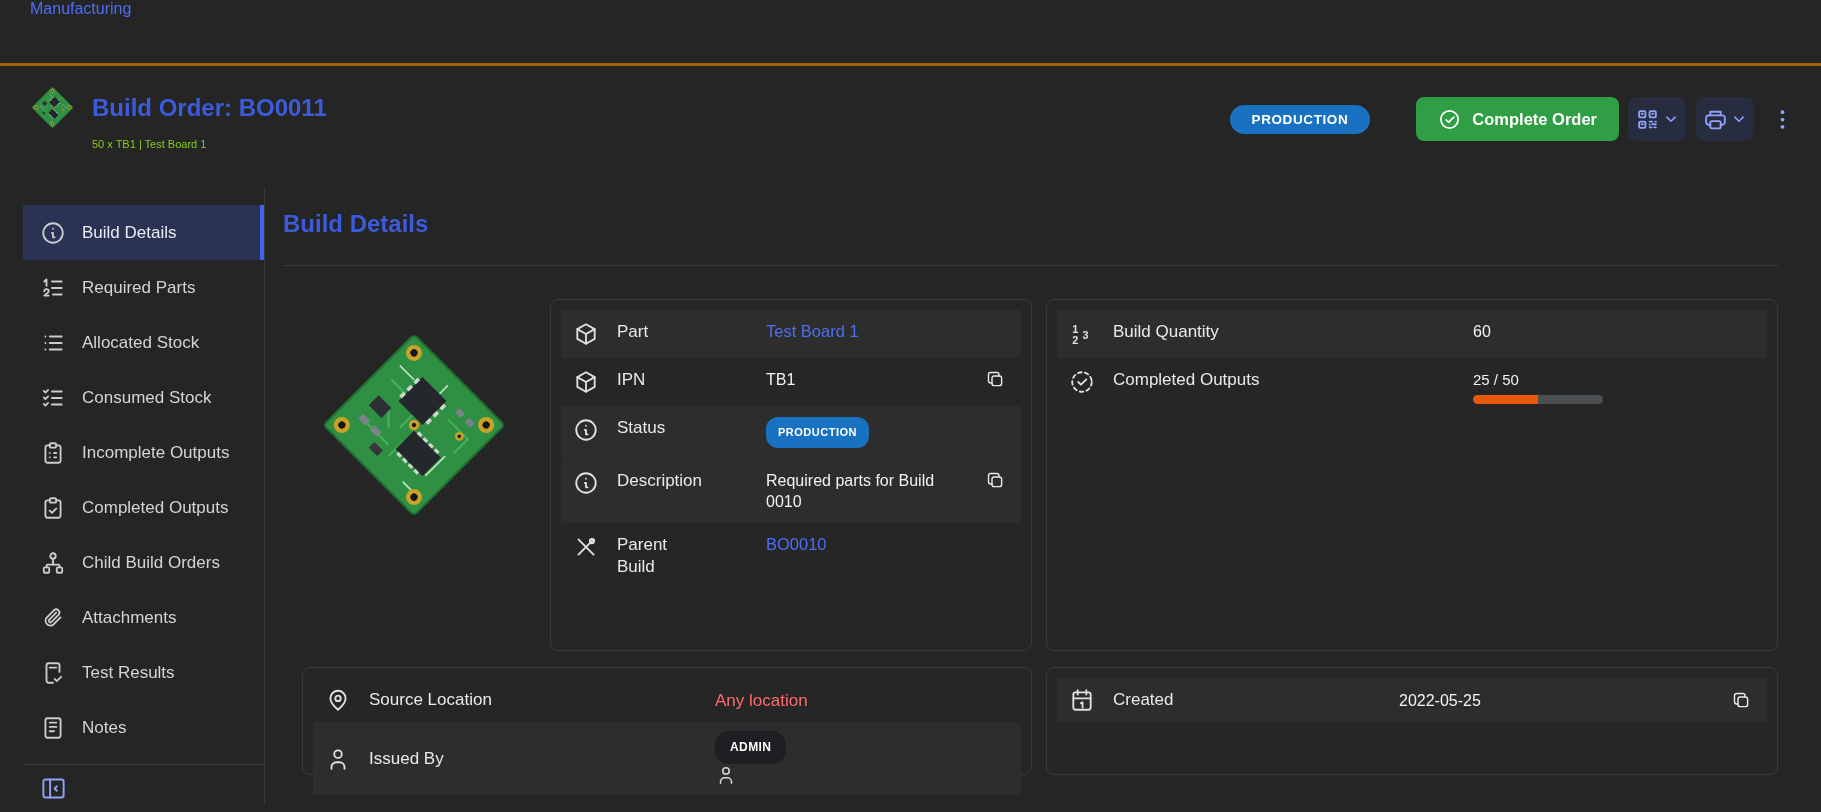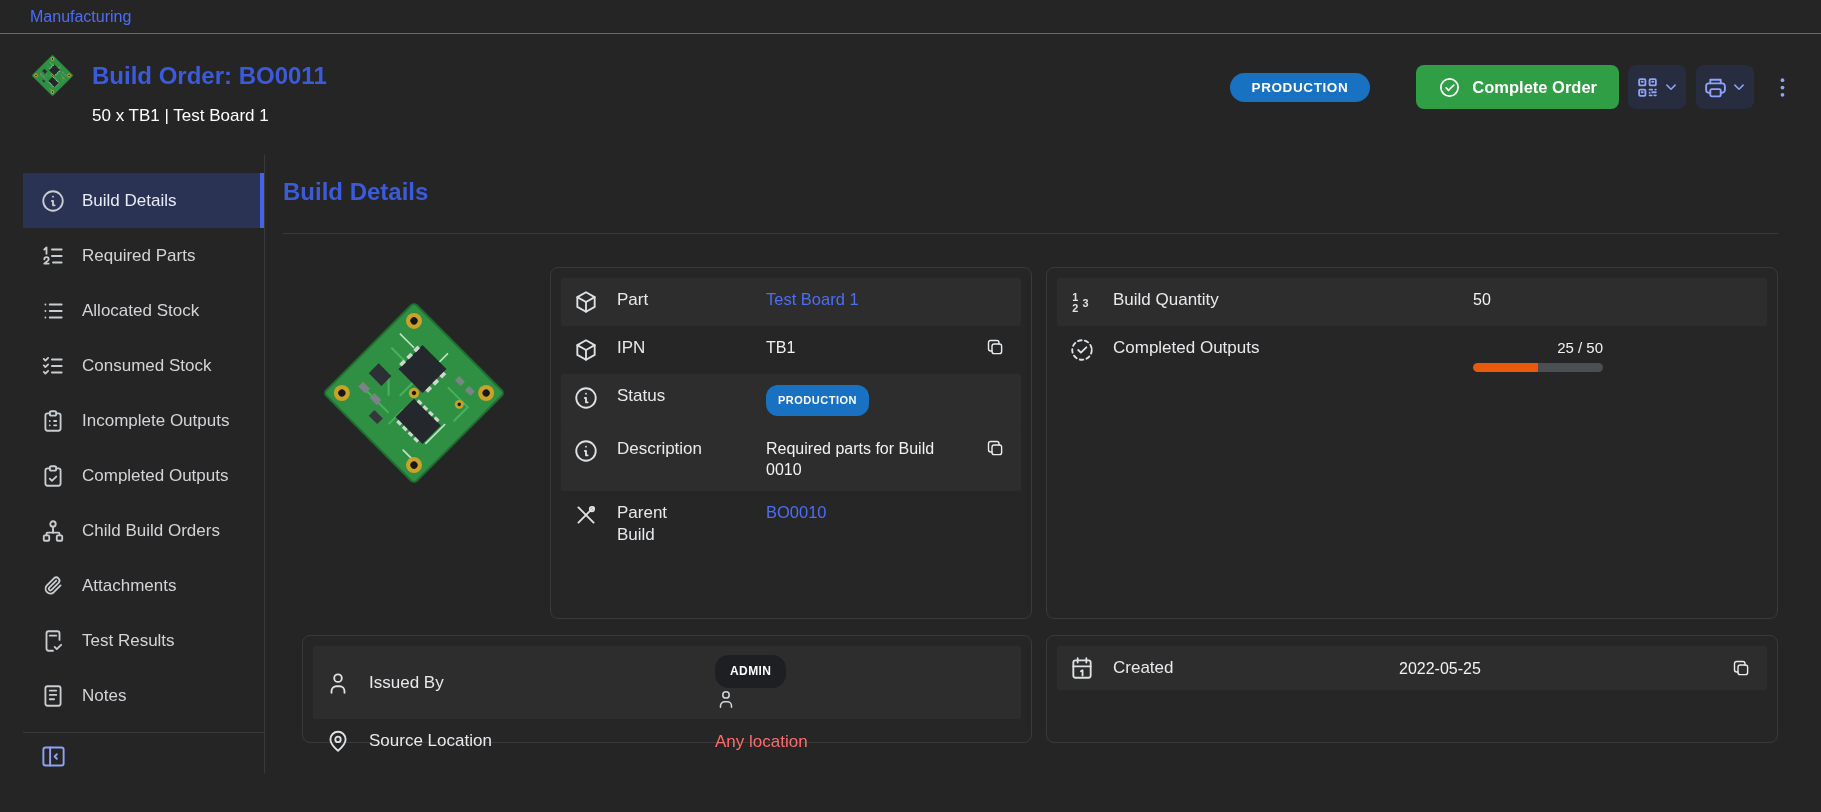--- a/index.html
+++ b/index.html
@@ -7,32 +7,32 @@
   body {
     background:#252525;
     color:#e9e9e9;
     font-family:"Liberation Sans","DejaVu Sans",sans-serif;
     overflow:hidden;
   }
   .page { width:1821px; height:812px; display:flex; flex-direction:column; }
 
   
   .breadcrumb-bar {
-    height:34px; display:flex; align-items:center;
-    padding:0 30px; border-bottom:1px solid #a16207; flex:0 0 auto;
+    height:66px; display:flex; align-items:flex-start;
+    padding:0 30px; border-bottom:3px solid #a16207; flex:0 0 auto;
   }
   .crumb { color:var(--link,#5472f1); font-size:16px; text-decoration:none; cursor:pointer; }
 
   
   .header { height:121px; padding:13px 26px 0 25px; display:flex; flex:0 0 auto; }
   .thumb { width:55px; height:55px; margin-top:1px; flex:0 0 auto; }
   .thumb svg { display:block; }
   .header-text { margin-left:12px; }
   .title { margin-top:15px; font-size:24px; font-weight:bold; color:var(--accent,#3b5bdb); }
-  .subtitle { margin-top:16px; font-size:17px; color:#ffffff; }
+  .subtitle { margin-top:16px; font-size:11px; color:#84cc16; }
   .header-actions { margin-left:auto; margin-top:18px; display:flex; align-items:center; height:44px; }
   .status-pill {
     background:var(--badge-blue,#1971c2); color:#fff; font-size:13.5px; font-weight:bold;
     letter-spacing:.6px; padding:7px 22px; border-radius:16px; margin-right:46px;
   }
   .complete-btn {
     display:flex; align-items:center; gap:11px; height:44px; padding:0 22px;
     background:var(--green,#2f9e44); border:none; border-radius:8px; cursor:pointer;
     color:#fff; font-size:16.5px; font-weight:bold; font-family:inherit; margin-right:9px;
   }
@@ -96,21 +96,21 @@
     font-size:11px; font-weight:bold; letter-spacing:.5px; padding:5px 12px; border-radius:12px;
   }
   .val-danger { color:var(--red,#ff6b6b); font-size:17px; }
   .user-pill {
     display:inline-block; background:#1e1f23; color:#fff; font-size:12px; font-weight:bold;
     letter-spacing:.4px; padding:6px 15px; border-radius:14px; vertical-align:middle;
   }
   .trail-icon { color:#ced4da; margin-left:15px; vertical-align:middle; }
   .copy-btn { margin-left:auto; background:none; border:none; color:#e9ecef; cursor:pointer; padding:0 3px; flex:0 0 auto; }
   .prog { width:130px; }
-  .prog-label { text-align:right; font-size:15px; color:#f2f2f2; margin-bottom:5px; }
+  .prog-label { text-align:left; font-size:15px; color:#f2f2f2; margin-bottom:5px; }
   .prog-track { height:9px; border-radius:5px; background:#4c4f52; overflow:hidden; }
   .prog-fill { height:100%; background:var(--orange,#e8590c); border-radius:5px 0 0 5px; }
   .icn { display:block; }
   svg text { font-family:"Liberation Sans","DejaVu Sans",sans-serif; }
 </style>
 </head>
 <body>
 
 <div class="page">
 
@@ -418,57 +418,57 @@
                       <path d="M5 5l14 14"></path>
                       <circle cx="17.5" cy="6.5" r="2"></circle>
                     </svg>
                   </span>
                   <span class="tlabel"><span class="tlabel-in">Parent Build</span></span>
                   <div class="tvalue"><a class="val-link">BO0010</a></div>
                 </div>
               </section>
           </div>
           <section class="panel issued-panel bottom-row" id="issued-panel">
+              <div class="trow">
+                <span class="ticon">
+                  <svg class="icn" width="26" height="26" viewBox="0 0 24 24" fill="none" stroke="currentColor" stroke-width="1.7" stroke-linecap="round" stroke-linejoin="round">
+                    <path d="M12 21c-4-3.5-7-7-7-10.5a7 7 0 0 1 14 0C19 14 16 17.5 12 21z"></path>
+                    <circle cx="12" cy="10.5" r="2.5"></circle>
+                  </svg>
+                </span>
+                <span class="tlabel"><span class="tlabel-in">Source Location</span></span>
+                <div class="tvalue"><span class="val-danger">Any location</span></div>
+              </div>
               <div class="trow striped">
                 <span class="ticon">
                   <svg class="icn" width="26" height="26" viewBox="0 0 24 24" fill="none" stroke="currentColor" stroke-width="1.7" stroke-linecap="round" stroke-linejoin="round">
                     <circle cx="12" cy="7.5" r="3.5"></circle>
                     <path d="M6 21v-1.5a4.5 4.5 0 0 1 4.5-4.5h3A4.5 4.5 0 0 1 18 19.5V21"></path>
                   </svg>
                 </span>
                 <span class="tlabel"><span class="tlabel-in">Issued By</span></span>
                 <div class="tvalue"><span class="user-pill">ADMIN</span><span class="trail-icon"><svg class="icn" width="22" height="22" viewBox="0 0 24 24" fill="none" stroke="currentColor" stroke-width="1.7" stroke-linecap="round" stroke-linejoin="round">
                       <circle cx="12" cy="7.5" r="3.5"></circle>
                       <path d="M6 21v-1.5a4.5 4.5 0 0 1 4.5-4.5h3A4.5 4.5 0 0 1 18 19.5V21"></path>
                     </svg></span></div>
-              </div>
-              <div class="trow">
-                <span class="ticon">
-                  <svg class="icn" width="26" height="26" viewBox="0 0 24 24" fill="none" stroke="currentColor" stroke-width="1.7" stroke-linecap="round" stroke-linejoin="round">
-                    <path d="M12 21c-4-3.5-7-7-7-10.5a7 7 0 0 1 14 0C19 14 16 17.5 12 21z"></path>
-                    <circle cx="12" cy="10.5" r="2.5"></circle>
-                  </svg>
-                </span>
-                <span class="tlabel"><span class="tlabel-in">Source Location</span></span>
-                <div class="tvalue"><span class="val-danger">Any location</span></div>
               </div>
             </section>
         </div>
         <div class="col-right">
           <section class="panel build-panel" id="build-panel">
               <div class="trow striped">
                 <span class="ticon">
                   <svg class="icn" width="26" height="26" viewBox="0 0 24 24" fill="none" stroke="currentColor" stroke-width="1.7" stroke-linecap="round" stroke-linejoin="round">
                     <text x="3" y="11" font-size="10" font-weight="700" fill="currentColor" stroke="none">1</text>
                     <text x="3" y="21" font-size="10" font-weight="700" fill="currentColor" stroke="none">2</text>
                     <text x="12.5" y="16.5" font-size="10" font-weight="700" fill="currentColor" stroke="none">3</text>
                   </svg>
                 </span>
                 <span class="tlabel"><span class="tlabel-in">Build Quantity</span></span>
-                <div class="tvalue"><span class="val-text">50</span></div>
+                <div class="tvalue"><span class="val-text">60</span></div>
               </div>
               <div class="trow">
                 <span class="ticon">
                   <svg class="icn" width="26" height="26" viewBox="0 0 24 24" fill="none" stroke="currentColor" stroke-width="1.7" stroke-linecap="round" stroke-linejoin="round">
                     <circle cx="12" cy="12" r="9" stroke-dasharray="3.4 3"></circle>
                     <path d="M8.5 12l2.5 2.5 5-5"></path>
                   </svg>
                 </span>
                 <span class="tlabel"><span class="tlabel-in">Completed Outputs</span></span>
                 <div class="tvalue">

